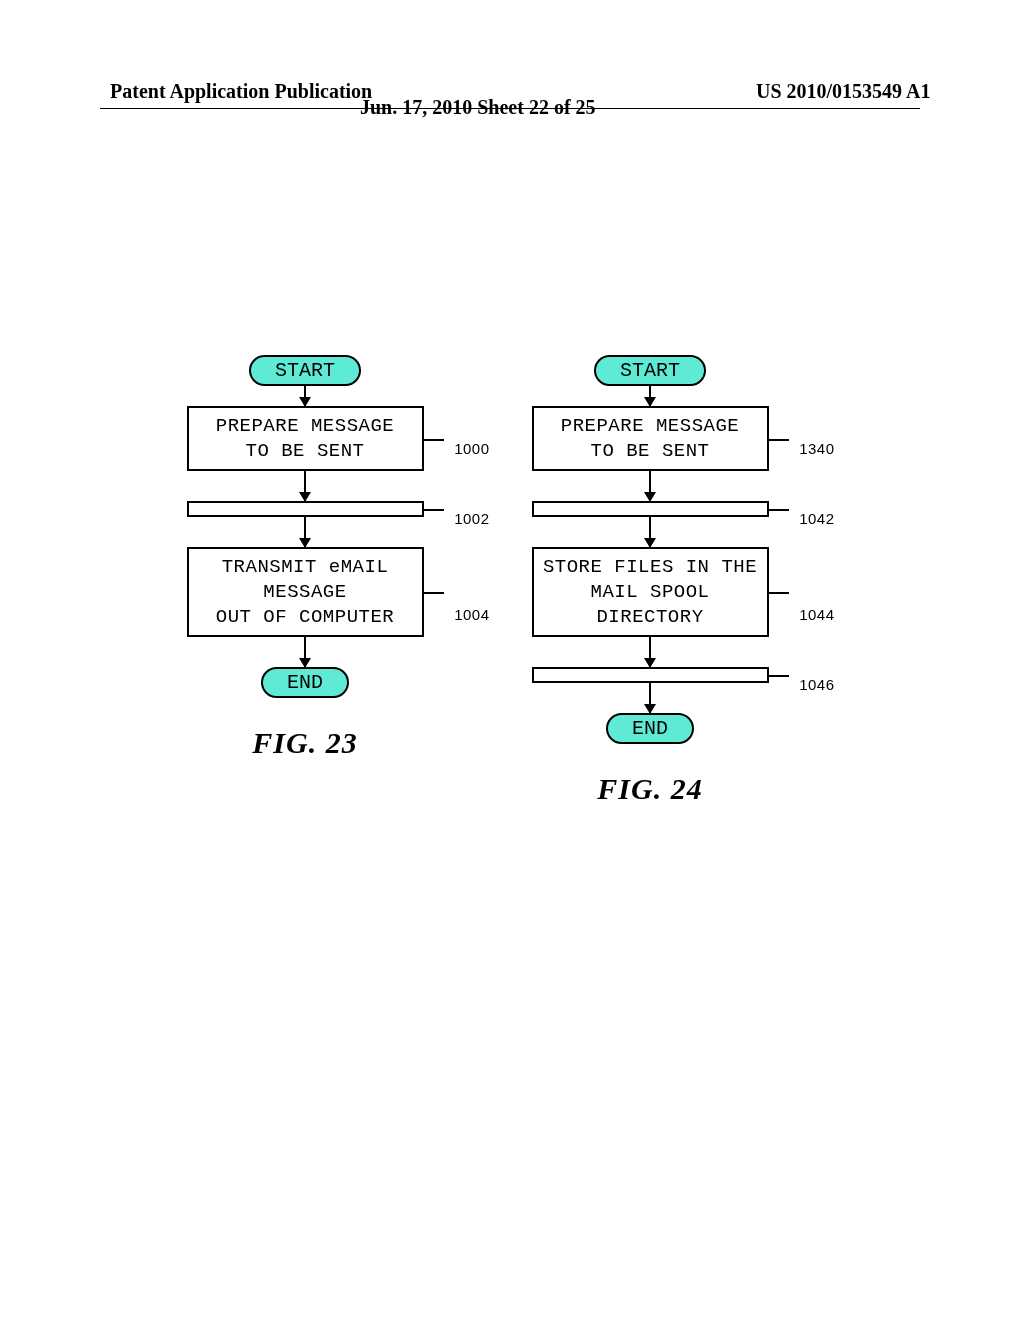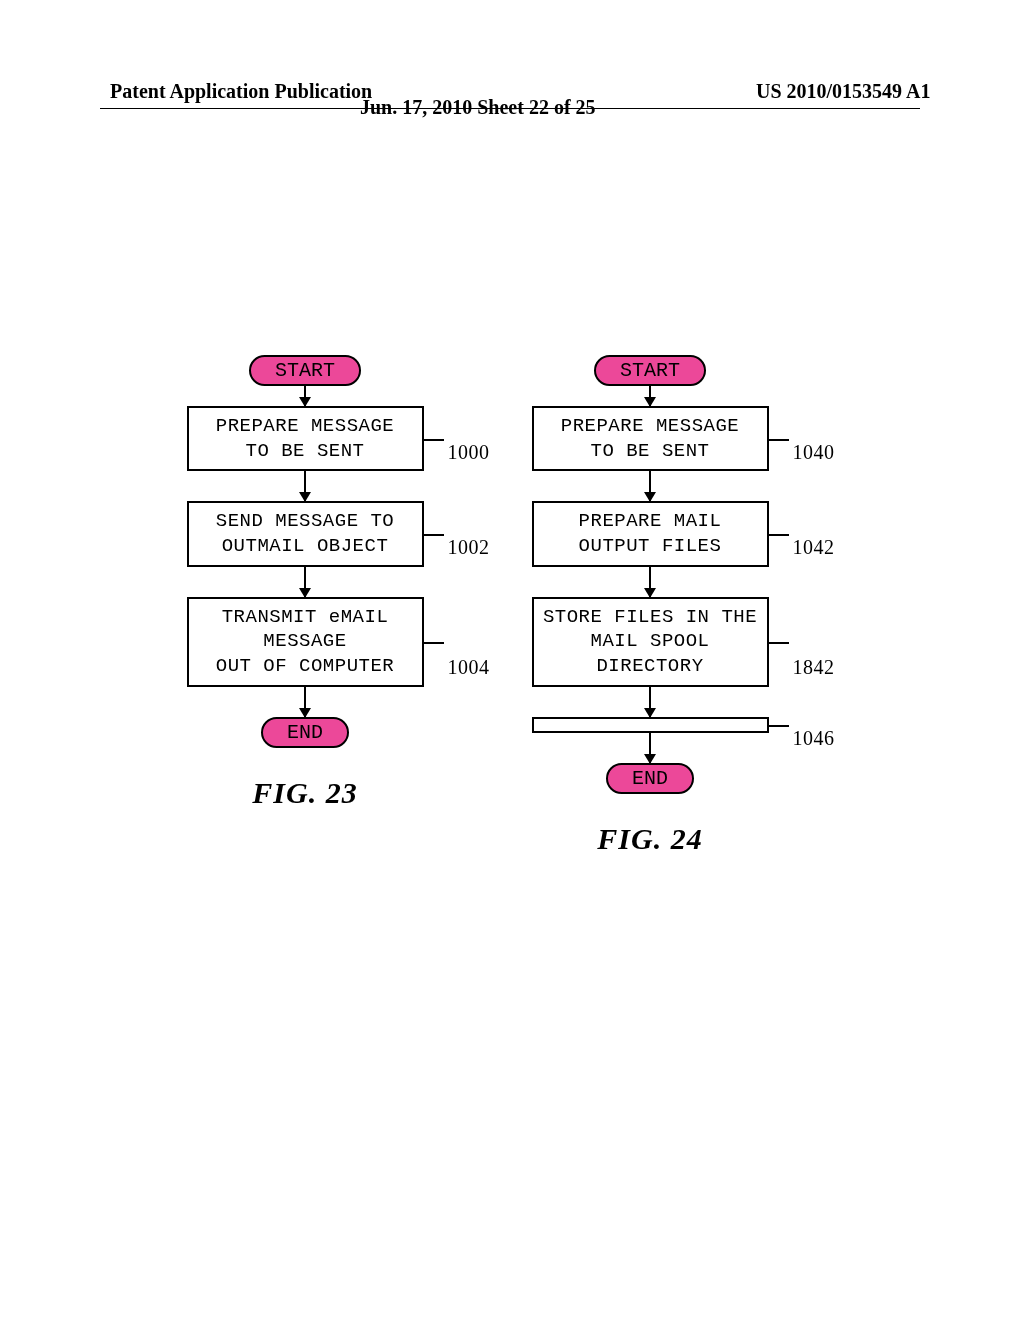--- a/index.html
+++ b/index.html
@@ -45,38 +45,38 @@
     text-align: center;
   }
   .terminator {
     border: 2.5px solid #000;
     border-radius: 22px;
     padding: 2px 24px;
     font-family: "Courier New", monospace;
     font-size: 20px;
     display: inline-block;
     margin: 0 auto;
-    background: #ec4899;
+    background: #5eead4;
   }
   .process {
     border: 2.5px solid #000;
     font-family: "Courier New", monospace;
     font-size: 19px;
     line-height: 1.3;
     padding: 6px 4px;
     width: 225px;
     margin: 0 auto;
     position: relative;
     background: #fff;
     letter-spacing: 0.5px;
   }
   .ref {
     position: absolute;
-    font-family: Liberation Serif, serif;
-    font-size: 20px;
+    font-family: Liberation Sans, sans-serif;
+    font-size: 15px;
     white-space: nowrap;
   }
   .arrow {
     width: 2px;
     background: #000;
     margin: 0 auto;
     position: relative;
   }
   .arrow::after {
     content: "";
@@ -122,21 +122,20 @@
   <div class="arrow" style="height:20px;"></div>
 
   <div class="process">
     <span>PREPARE MESSAGE<br>TO BE SENT</span>
     <span class="tick"></span>
     <span class="ref" style="right:-68px;">1000</span>
   </div>
   <div class="arrow" style="height:30px;"></div>
 
   <div class="process">
-    <span>SEND MESSAGE TO<br>OUTMAIL OBJECT</span>
     <span class="tick"></span>
     <span class="ref" style="right:-68px;">1002</span>
   </div>
   <div class="arrow" style="height:30px;"></div>
 
   <div class="process">
     <span>TRANSMIT eMAIL MESSAGE<br>OUT OF COMPUTER</span>
     <span class="tick"></span>
     <span class="ref" style="right:-68px;">1004</span>
   </div>
@@ -147,35 +146,34 @@
   <div class="caption">FIG. 23</div>
 </div>
 
 <div class="flowchart" style="left:520px; top:355px; width:260px;">
   <div class="terminator">START</div>
   <div class="arrow" style="height:20px;"></div>
 
   <div class="process">
     <span>PREPARE MESSAGE<br>TO BE SENT</span>
     <span class="tick"></span>
-    <span class="ref" style="right:-68px;">1040</span>
+    <span class="ref" style="right:-68px;">1340</span>
   </div>
   <div class="arrow" style="height:30px;"></div>
 
   <div class="process">
-    <span>PREPARE MAIL<br>OUTPUT FILES</span>
     <span class="tick"></span>
     <span class="ref" style="right:-68px;">1042</span>
   </div>
   <div class="arrow" style="height:30px;"></div>
 
   <div class="process">
     <span>STORE FILES IN THE<br>MAIL SPOOL DIRECTORY</span>
     <span class="tick"></span>
-    <span class="ref" style="right:-68px;">1842</span>
+    <span class="ref" style="right:-68px;">1044</span>
   </div>
   <div class="arrow" style="height:30px;"></div>
 
   <div class="process">
     <span class="tick"></span>
     <span class="ref" style="right:-68px;">1046</span>
   </div>
   <div class="arrow" style="height:30px;"></div>
 
   <div class="terminator">END</div>

